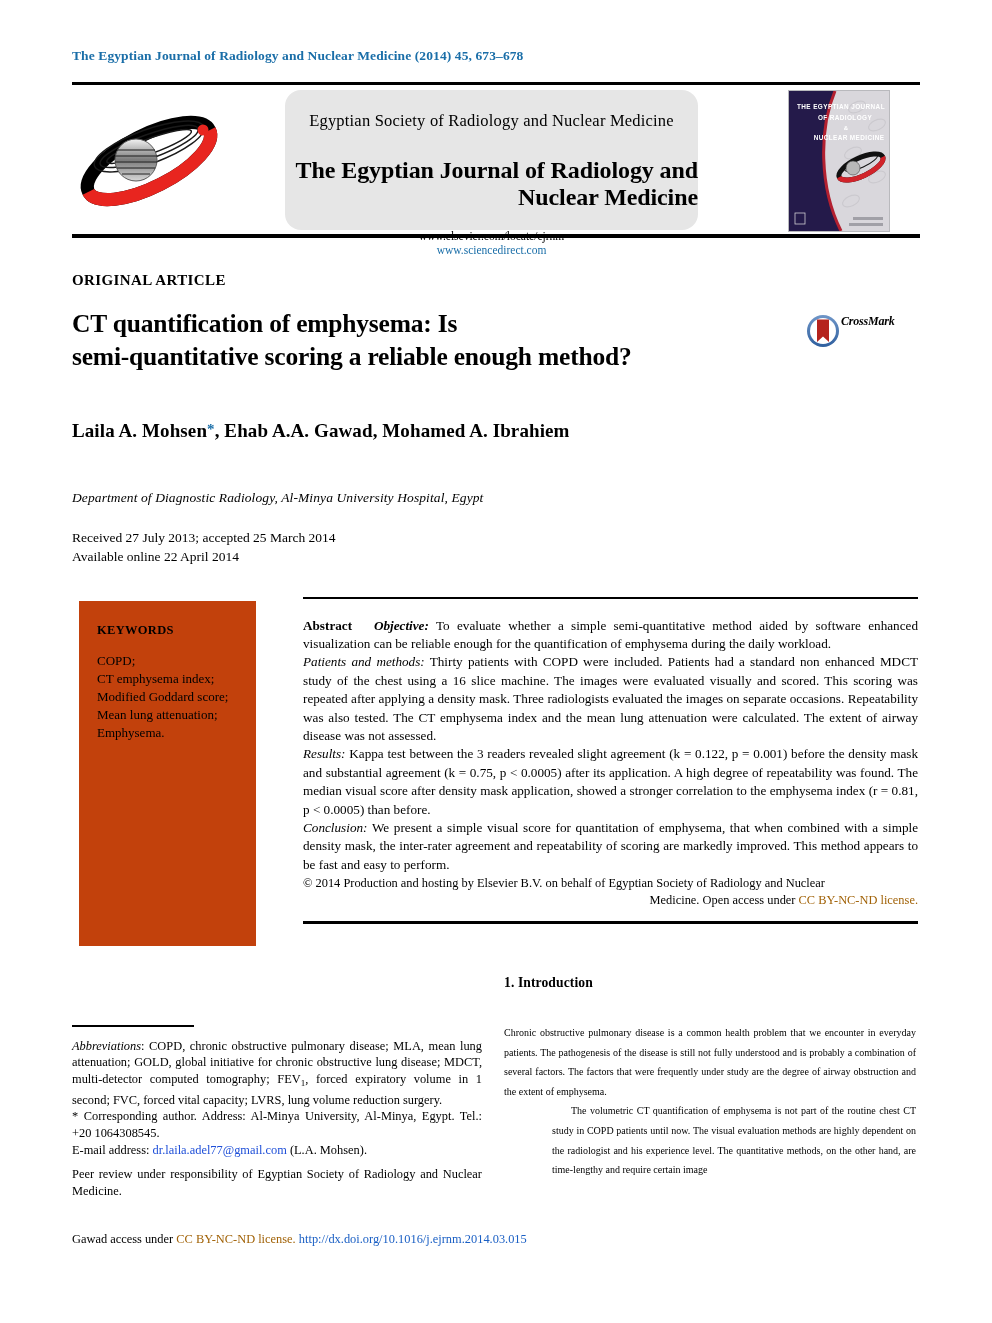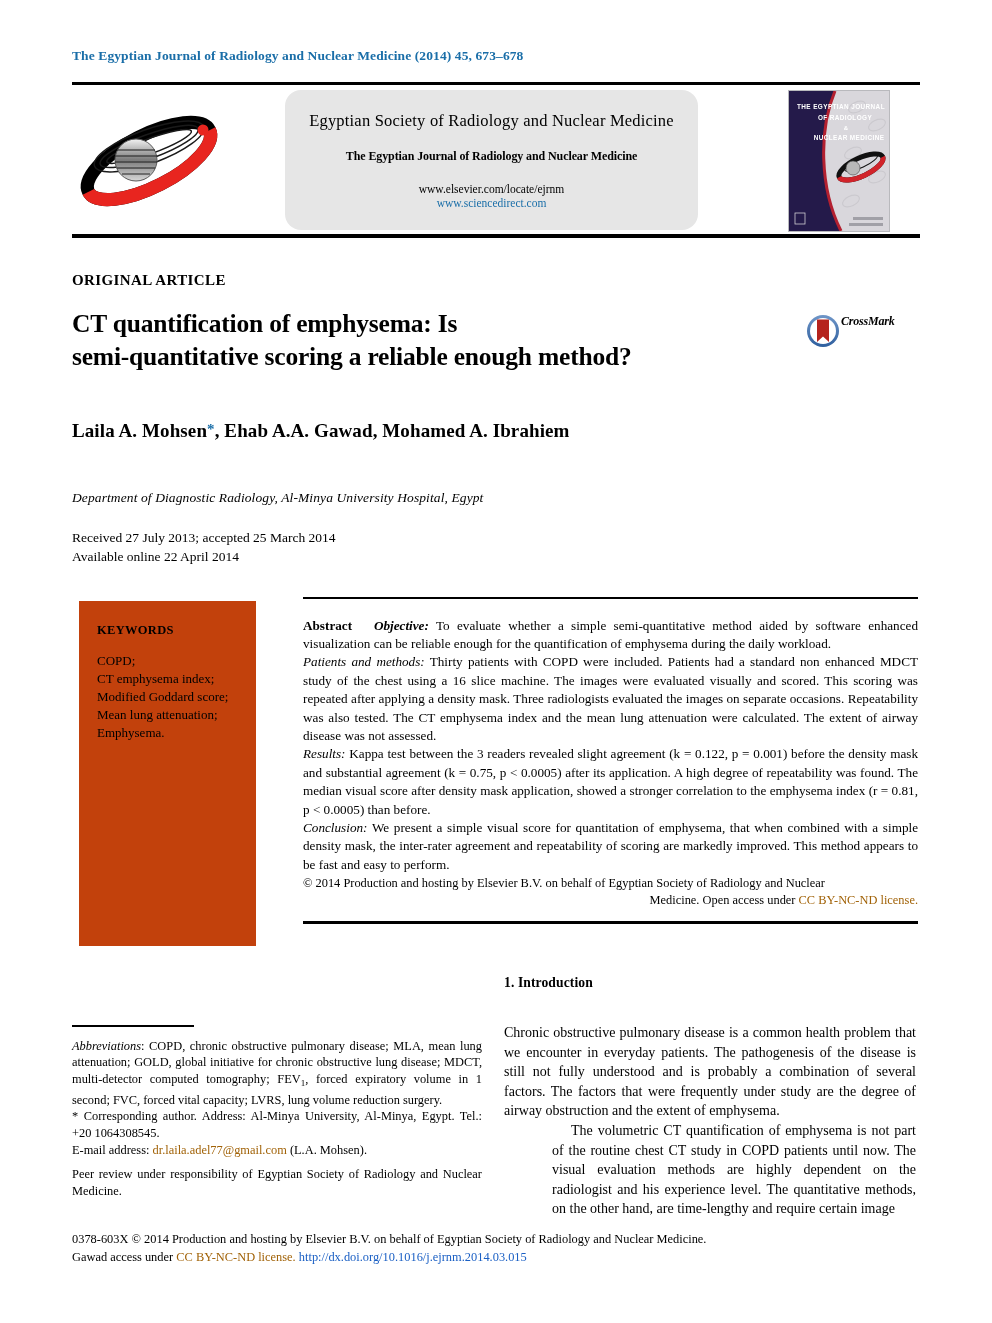--- a/index.html
+++ b/index.html
@@ -65,24 +65,25 @@
     background: #e6e6e6;
     text-align: center;
     border-radius: 16px;
   }
   .society-name {
     margin-top: 21px;
     font-size: 16.5px;
     letter-spacing: .2px;
   }
   .journal-title {
-    margin-top: 18px;
-    font-size: 12px;
+    margin-top: 26px;
+    font-size: 24px;
     font-weight: bold;
     letter-spacing: -.1px;
+    text-align: right;
   }
   .mast-url {
     margin-top: 18px;
     font-size: 11.5px;
     line-height: 14px;
   }
   .mast-url .sd { color: #1a6ea8; }
 
   
   .logo {
@@ -245,37 +246,37 @@
     margin-bottom: 11px;
   }
   .footnote {
     font-size: 12.4px;
     line-height: 16.6px;
     text-align: justify;
   }
   .footnote p { margin: 0; }
   .footnote .it { font-style: italic; }
   .footnote .gap { margin-top: 8px; }
-  .mail-link { color: #a16207; }
+  .mail-link { color: #1d4ed8; }
   sub { font-size: 9px; }
 
   .col-right {
     position: absolute;
     left: 504px;
     top: 975px;
     width: 412px;
   }
   .sec-head {
     font-size: 13.6px;
     font-weight: bold;
     letter-spacing: .1px;
   }
   .body-text {
     margin-top: 32px;
-    font-size: 14px;
+    font-size: 10px;
     line-height: 19.6px;
     text-align: justify;
   }
   .body-text p { margin: 0; }
   .body-text p + p { text-indent: 19px; margin-left: 48px; }
 
   
   .page-footer {
     position: absolute;
     left: 72px;
@@ -464,21 +465,20 @@
 
   <div class="col-right">
     <div class="sec-head">1. Introduction</div>
     <div class="body-text">
       <p>Chronic obstructive pulmonary disease is a common health problem that we encounter in everyday patients. The pathogenesis of the disease is still not fully understood and is probably a combination of several factors. The factors that were frequently under study are the degree of airway obstruction and the extent of emphysema.</p>
       <p>The volumetric CT quantification of emphysema is not part of the routine chest CT study in COPD patients until now. The visual evaluation methods are highly dependent on the radiologist and his experience level. The quantitative methods, on the other hand, are time-lengthy and require certain image</p>
     </div>
   </div>
 
   <div class="page-footer">
-    <div>0378-603X © 2014 Production and hosting by Elsevier B.V. on behalf of Egyptian Society of Radiology and Nuclear Medicine.</div>
     <div>
       <span>Gawad access under</span>
       <span class="lic-link">CC BY-NC-ND license.</span>
       <span class="doi-link">http://dx.doi.org/10.1016/j.ejrnm.2014.03.015</span>
     </div>
   </div>
 
 </div>
 
 </body></html>

